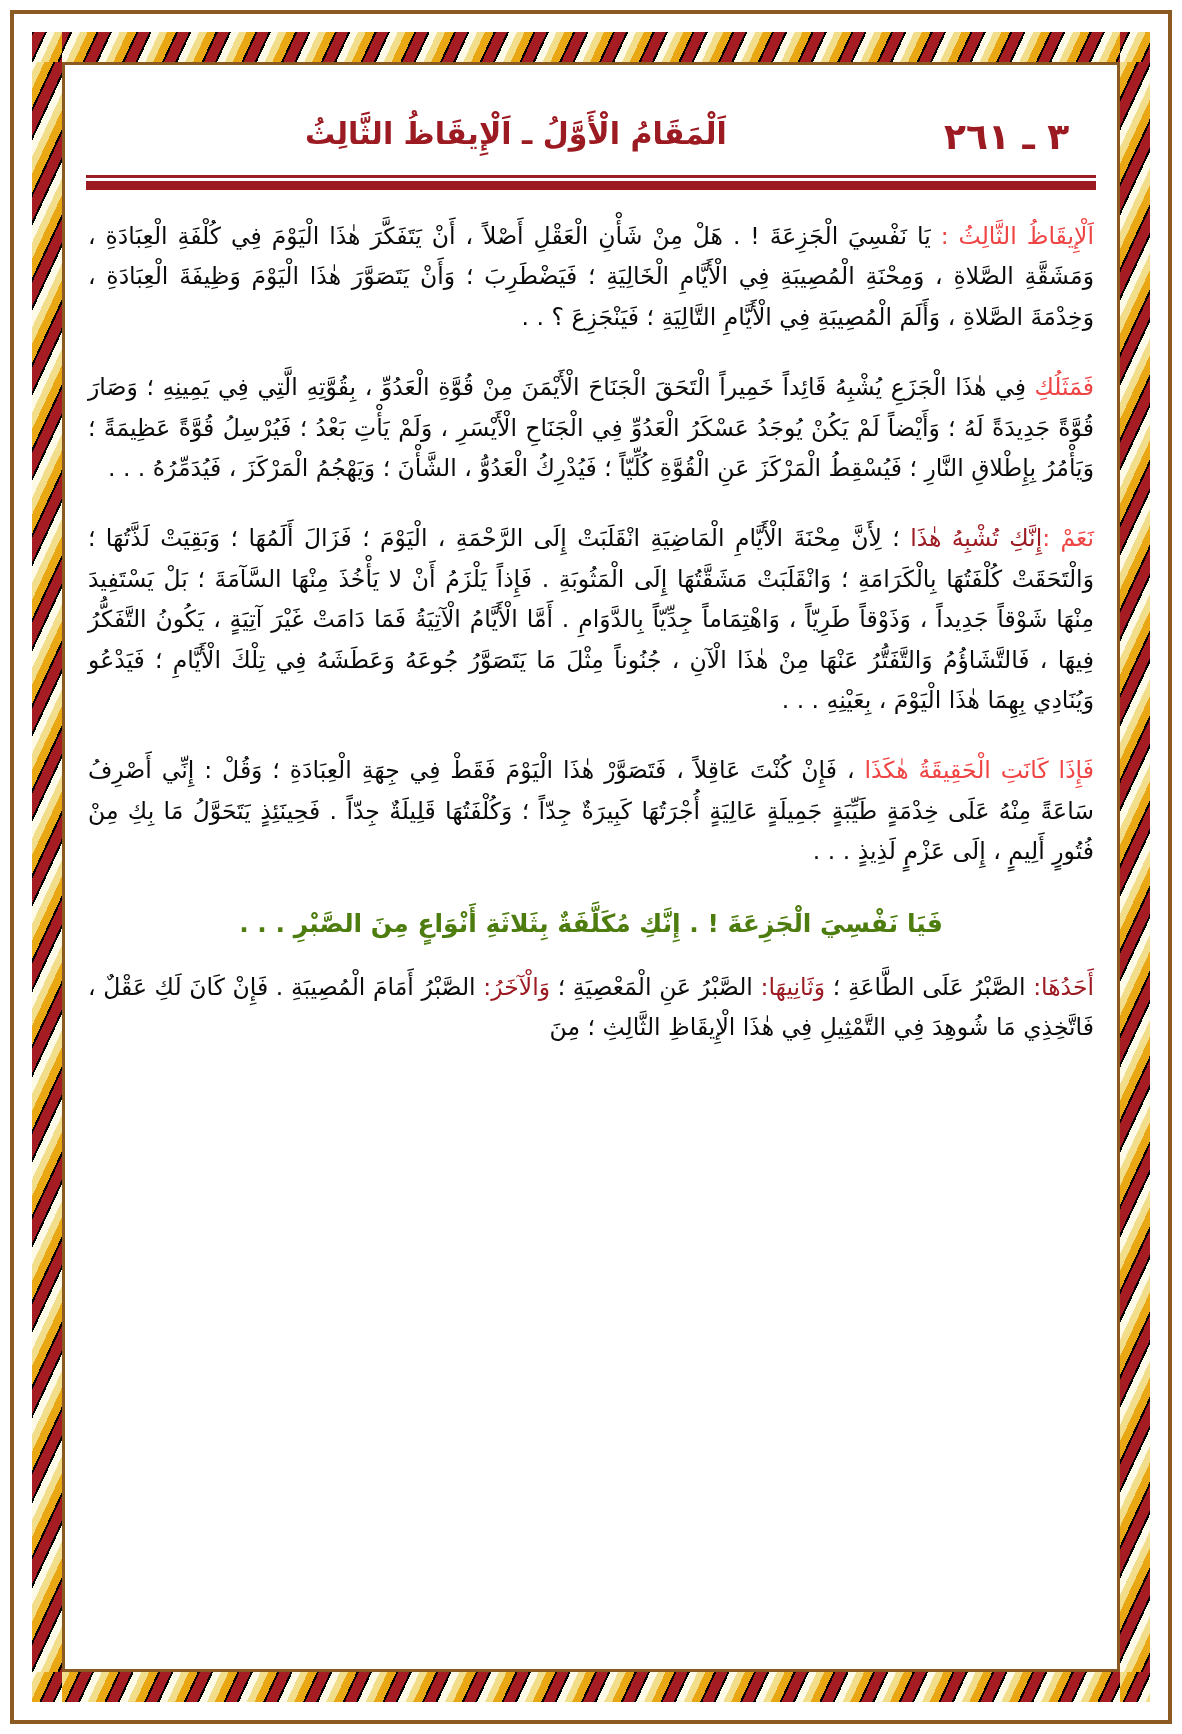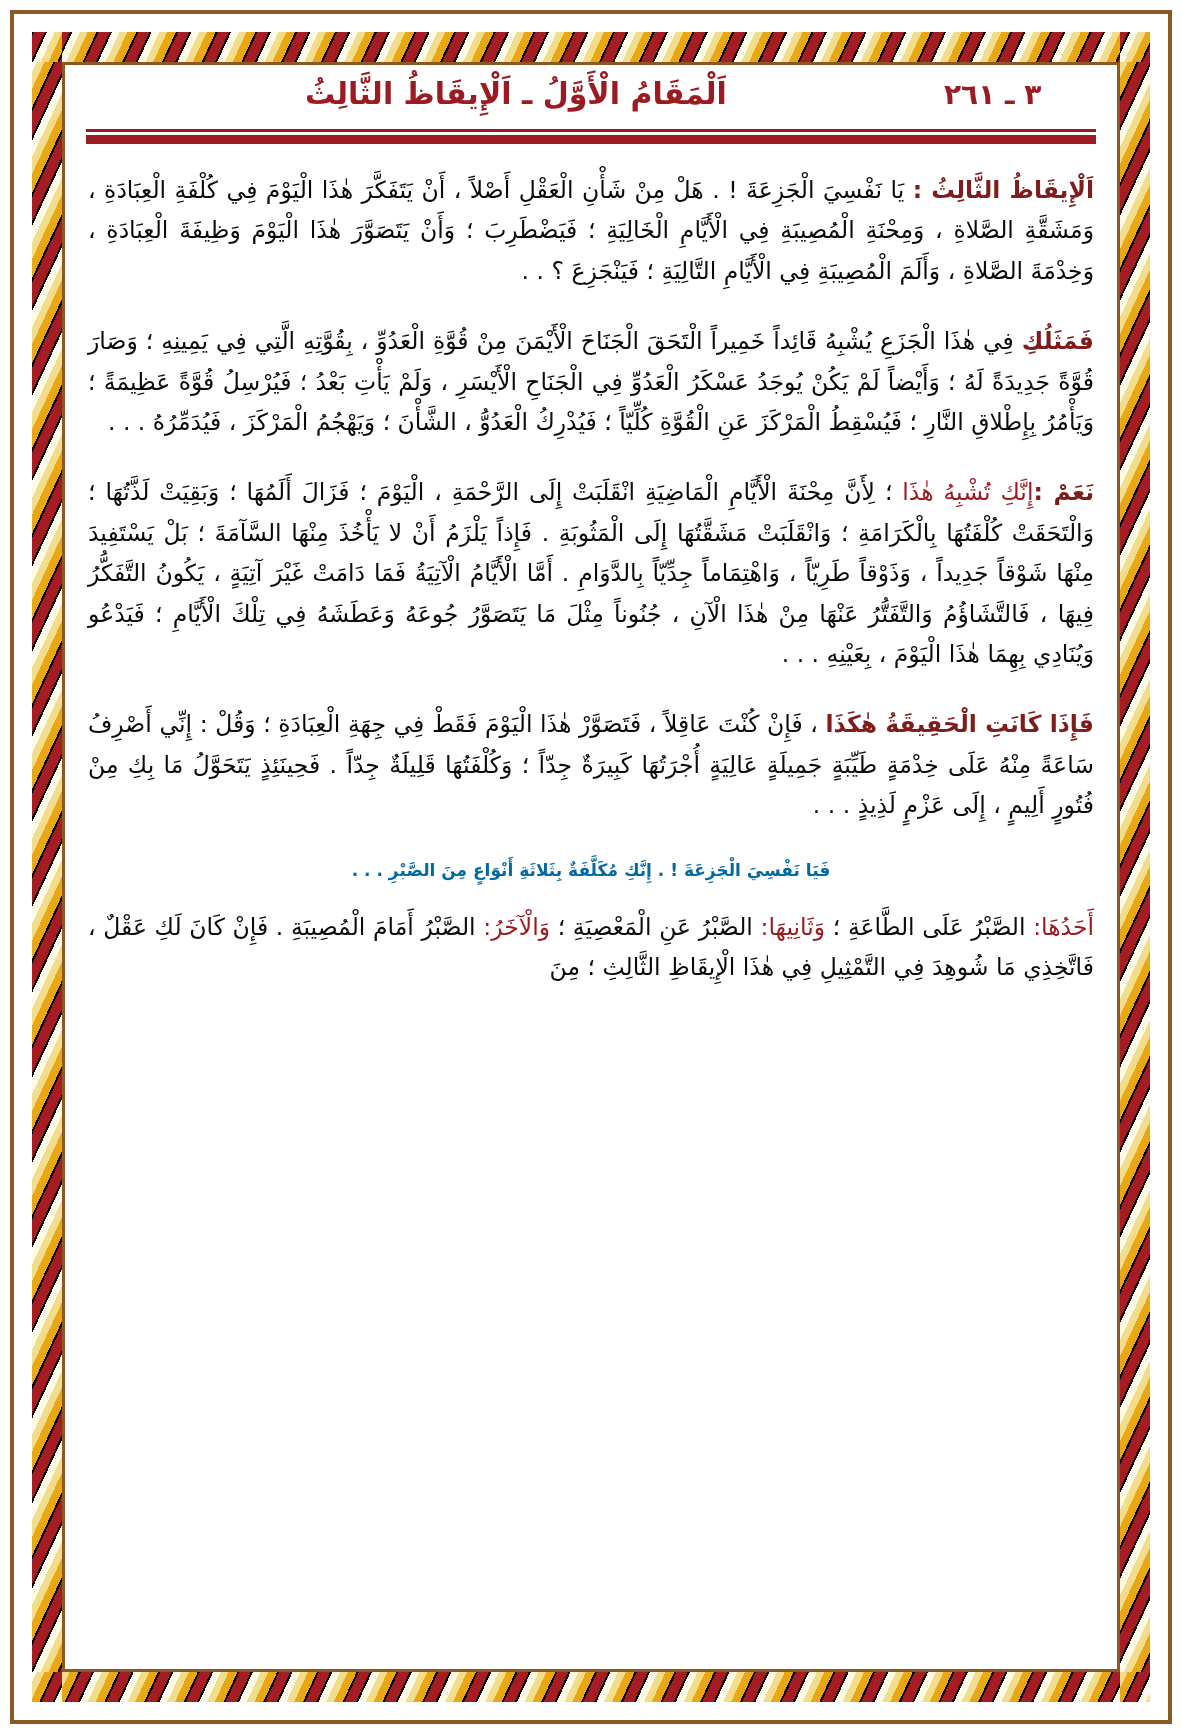--- a/index.html
+++ b/index.html
@@ -74,36 +74,37 @@
     left: 74px;
     top: 62px;
     right: 74px;
     bottom: 70px;
     box-sizing: border-box;
   }
 
   .header-row {
     display: flex;
     flex-direction: row-reverse;
-    align-items: flex-end;
+    align-items: flex-start;
     justify-content: space-between;
     padding: 14px 14px 0 14px;
+    margin-top: 40px;
   }
   .header-title {
     color: #9c1b22;
     font-size: 30px;
     font-weight: bold;
     letter-spacing: 0;
     white-space: nowrap;
     flex: 1;
     text-align: center;
   }
   .header-page {
     color: #9c1b22;
-    font-size: 28px;
+    font-size: 36px;
     font-weight: bold;
     white-space: nowrap;
     min-width: 150px;
     text-align: left;
     direction: ltr;
   }
   .rule-wrap {
     margin: 18px 12px 0 12px;
   }
   .rule-thin {
@@ -119,33 +120,33 @@
     line-height: 1.72;
     color: #0b0b0b;
     text-align: justify;
     text-justify: inter-word;
   }
   .para {
     margin: 0 0 30px 0;
     text-align: justify;
   }
   .para .lead {
-    color: #7f1d1d;
-    font-weight: bold;
+    color: #ef4444;
+    font-weight: normal;
   }
   .para .inline-red {
     color: #9c1b22;
     font-weight: normal;
   }
   .centered-red {
-    color: #0369a1;
+    color: #4d7c0f;
     font-weight: bold;
     text-align: center;
     margin: 4px 0 22px 0;
-    font-size: 17px;
+    font-size: 25px;
   }
 </style>
 </head>
 <body>
 
 <div class="page">
 
   <div class="frame-outer">
     <div class="frame-braid"></div>
     <div class="frame-braid-inner-mask"></div>

